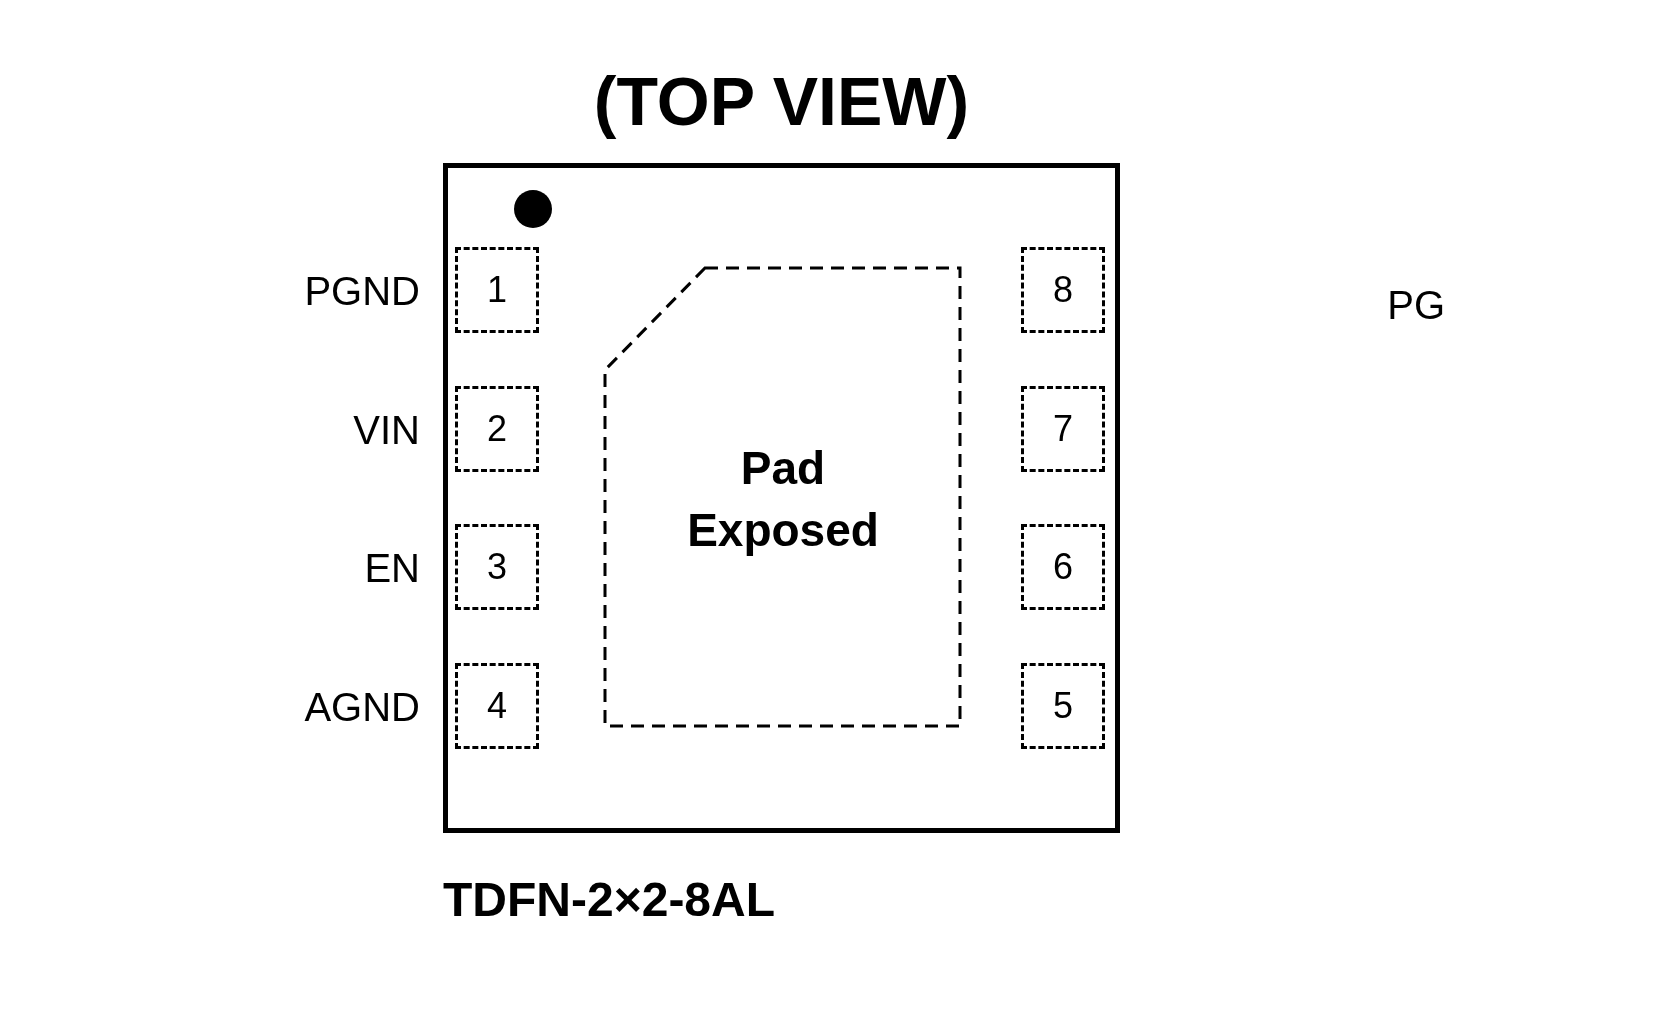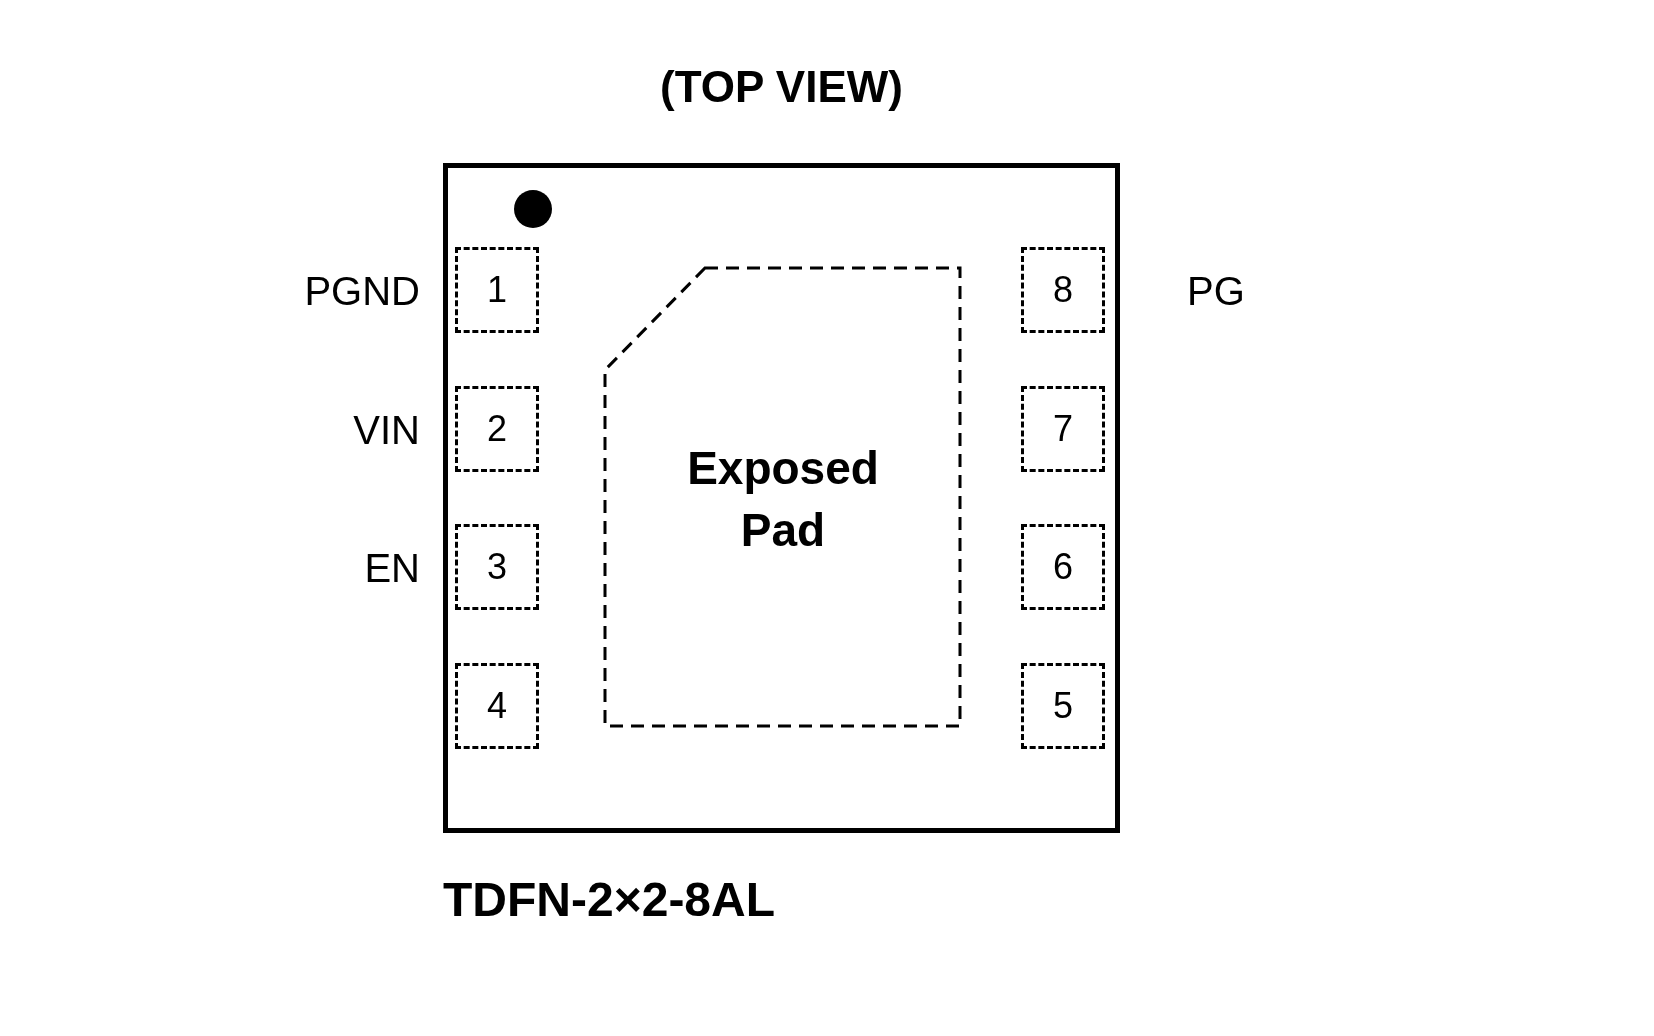--- a/index.html
+++ b/index.html
@@ -15,21 +15,21 @@
     background: #ffffff;
     overflow: hidden;
     color: #000000;
   }
   .title {
     position: absolute;
     left: 443px;
     top: 62px;
     width: 677px;
     text-align: center;
-    font-size: 44px;
+    font-size: 68px;
     font-weight: bold;
     color: #000000;
   }
   .package {
     position: absolute;
     left: 443px;
     top: 163px;
     width: 667px;
     height: 660px;
     border: 5px solid #000000;
@@ -66,23 +66,24 @@
     line-height: 56px;
     color: #000000;
     white-space: nowrap;
   }
   .pin-label.left-label {
     left: 120px;
     width: 300px;
     text-align: right;
   }
   .pin-label.right-label {
-    left: 1187px;
+    left: 1145px;
     width: 300px;
-    text-align: left;
+    text-align: right;
+    margin-top: 14px;
   }
   .pad-svg {
     position: absolute;
     left: 0;
     top: 0;
     width: 1654px;
     height: 1036px;
     pointer-events: none;
   }
   .pad-label {
@@ -115,42 +116,43 @@
 
   <div class="package"></div>
 
   <div class="pin1-dot"></div>
 
   <svg class="pad-svg" viewBox="0 0 1654 1036" xmlns="http://www.w3.org/2000/svg">
     <polygon points="705,268 960,268 960,726 605,726 605,370" fill="none" stroke="#000000" stroke-width="3" stroke-dasharray="13 8"></polygon>
   </svg>
 
   <div class="pad-label">
+    <div>Pad</div>
     <div>Exposed</div>
-    <div>Pad</div>
   </div>
 
   <div class="pin-box left" style="top:247px">
     <span>1</span>
   </div>
   <div class="pin-label left-label" style="top:263px">PGND</div>
 
   <div class="pin-box left" style="top:386px">
     <span>2</span>
   </div>
   <div class="pin-label left-label" style="top:402px">VIN</div>
 
   <div class="pin-box left" style="top:524px">
     <span>3</span>
   </div>
   <div class="pin-label left-label" style="top:540px">EN</div>
 
   <div class="pin-box left" style="top:663px">
     <span>4</span>
   </div>
+  <div class="pin-label left-label" style="top:679px">AGND</div>
 
   <div class="pin-box right" style="top:247px">
     <span>8</span>
   </div>
   <div class="pin-label right-label" style="top:263px">PG</div>
 
   <div class="pin-box right" style="top:386px">
     <span>7</span>
   </div>
 

